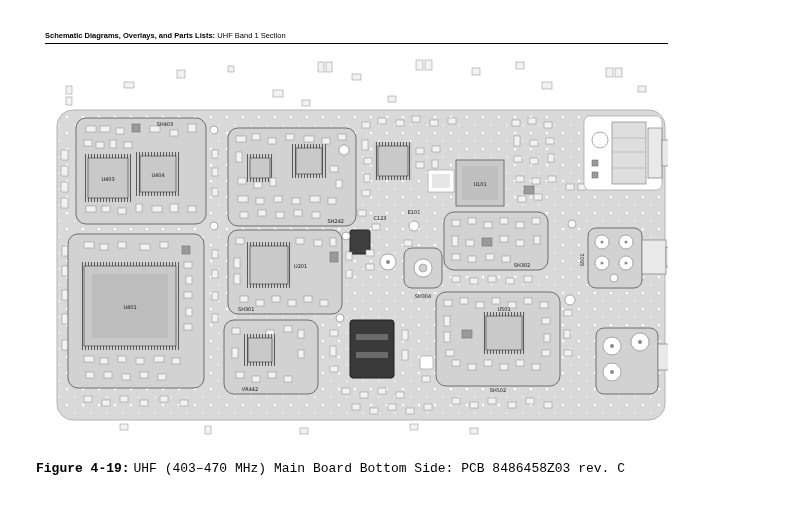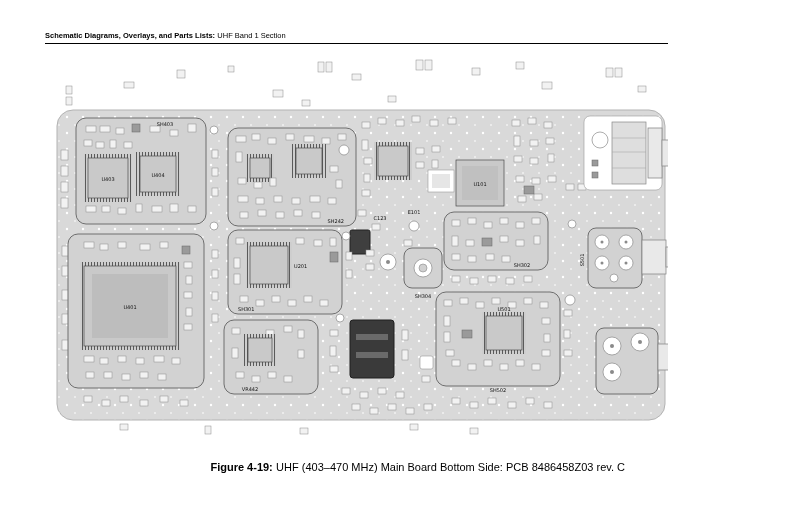--- a/index.html
+++ b/index.html
@@ -3,21 +3,21 @@
 <meta charset="utf-8">
 <style>
   html,body{margin:0;padding:0;background:#ffffff;}
   .page{position:relative;width:668px;height:518px;background:#fff;overflow:hidden;
         font-family:"Liberation Sans",sans-serif;color:#000;}
   .header{position:absolute;left:45px;top:31px;width:712px;display:flex;
           justify-content:space-between;align-items:flex-end;
           border-bottom:1px solid #000;padding-bottom:3px;font-size:7.5px;}
   .header .bold{font-weight:bold;}
   .header .reg{margin-left:0.3em;}
-  .caption{position:absolute;top:461px;right:43px;font-size:11px;white-space:nowrap;}
+  .caption{position:absolute;top:461px;right:43px;font-size:13px;white-space:nowrap;font-family:Liberation Mono, monospace;}
   .caption .bold{font-weight:bold;}
   .caption .reg{margin-left:0.3em;}
   svg.pcb{position:absolute;left:0;top:0;}
   svg text{font-family:"DejaVu Sans",sans-serif;}
   .lbl{font-size:5px;fill:#111;}
   .p{fill:#f2f2f2;stroke:#8a8a8a;stroke-width:.5;}
   .pd{fill:#9a9a9a;stroke:#666;stroke-width:.5;}
   .pw{fill:#ffffff;stroke:#999;stroke-width:.6;}
   .shield{fill:#d2d2d2;stroke:#6e6e6e;stroke-width:1;}
   .icbody{fill:#c9c9c9;stroke:#4a4a4a;stroke-width:.7;}

